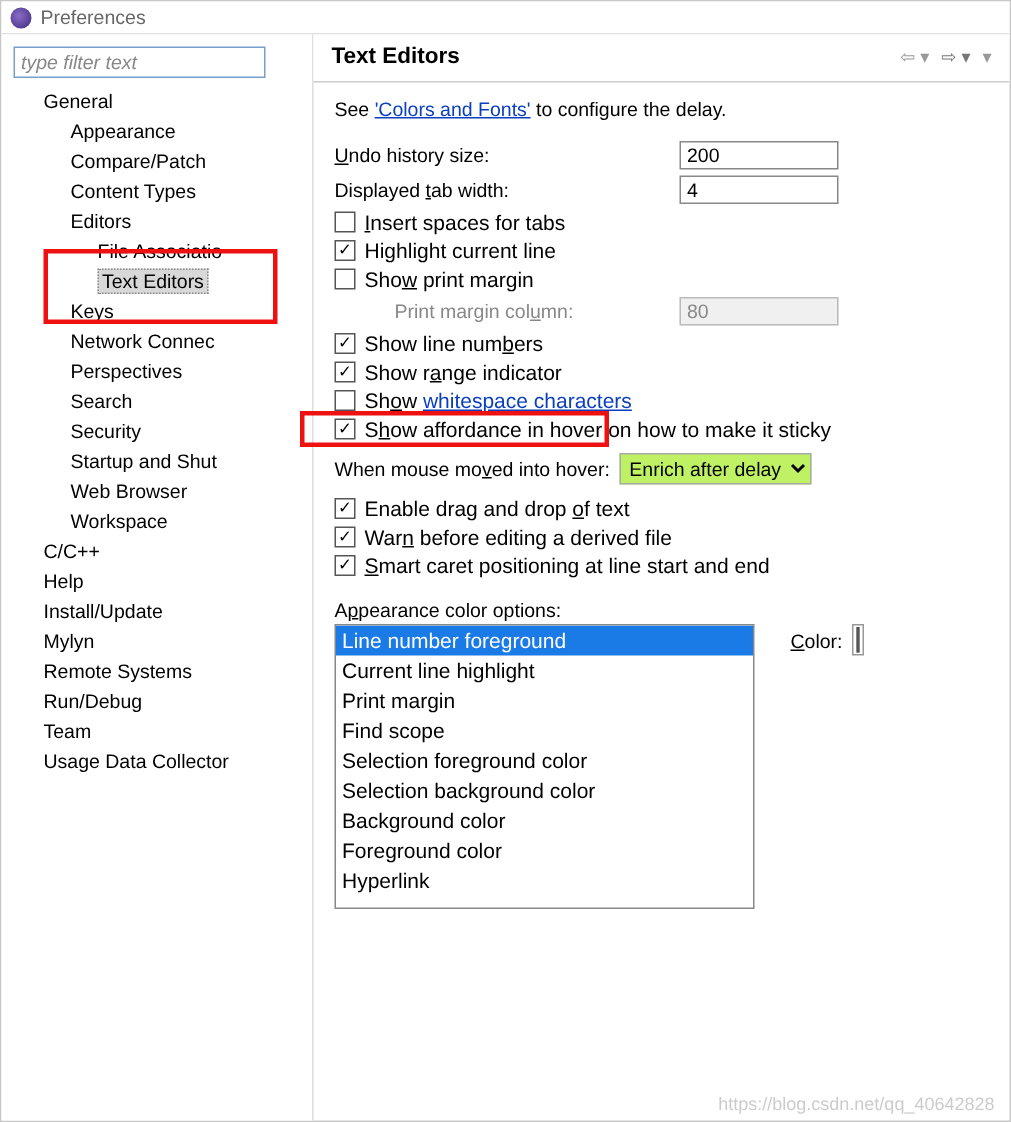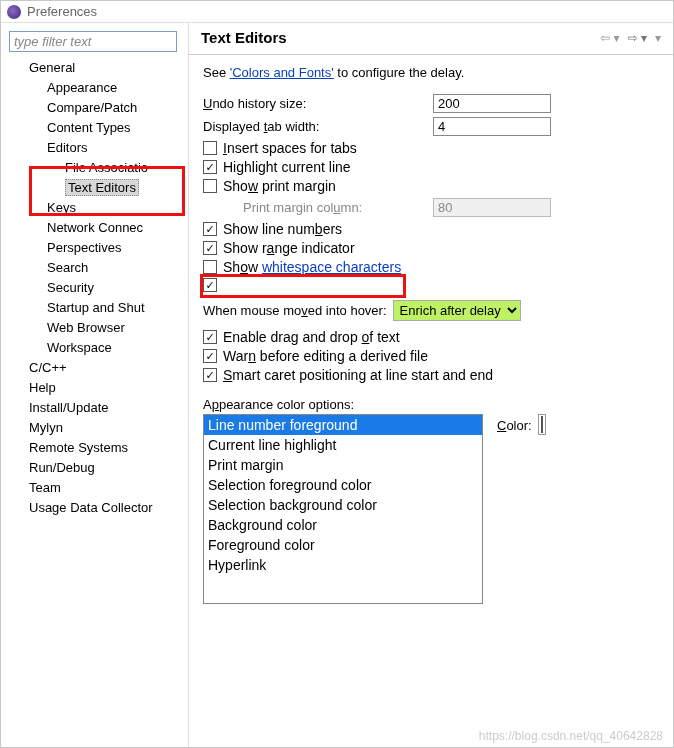--- a/index.html
+++ b/index.html
@@ -32,21 +32,21 @@
     background: radial-gradient(circle at 40% 40%, #8a6cc7, #3b2a7a);
     margin-right: 6px;
   }
   .titlebar .title { color:#666; }
   .body {
     display:flex;
     flex:1;
     min-height:0;
   }
   .sidebar {
-    width: 188px;
+    width: 208px;
     border-right: 1px solid #ddd;
     padding: 6px 4px;
     background:#fff;
   }
   .filter {
     width: 168px;
     margin: 2px 4px 6px 4px;
     border:1px solid #7a9ecb;
     padding:2px 4px;
     color:#888;
@@ -91,21 +91,21 @@
   .header .navbtn.active { color:#777; }
   .main {
     padding: 10px 14px;
     overflow:hidden;
   }
   .hint { margin-bottom:14px; }
   .link { color:#0a3fbf; text-decoration:underline; cursor:pointer; }
   .row { display:flex; align-items:center; margin:4px 0; }
   .row .lab { width: 230px; }
   .row input.txt {
-    width: 118px; border:1px solid #888; padding:1px 4px; font-size:13px;
+    width: 106px; border:1px solid #888; padding:1px 4px; font-size:13px;
   }
   .row input.txt[disabled] {
     background:#f0f0f0; color:#888; border-color:#bbb;
   }
   .indent { padding-left: 40px; color:#888; }
   .chk { display:flex; align-items:center; margin:3px 0; font-size:14px; }
   .chk .box {
     width:14px; height:14px; border:1px solid #555; margin-right:6px;
     display:inline-flex; align-items:center; justify-content:center;
     font-size:11px; line-height:11px; color:#000; background:#fff;
@@ -115,21 +115,21 @@
     position:absolute;
     left: 199px; top: 273px;
     width: 206px; height: 24px;
     border:3px solid #e11;
     pointer-events:none;
   }
   .selrow { display:flex; align-items:center; margin:8px 0; }
   .selrow .lab { margin-right:6px; }
   .selrow select { font-size:13px; padding:1px 2px; background:#bef264; border:1px solid #aaa; }
   .apptitle { margin-top:14px; margin-bottom:2px; }
-  .colorrow { display:flex; align-items:flex-start; gap:14px; }
+  .colorrow { display:flex; align-items:flex-start; gap:24px; }
   .listbox {
     width: 280px; height: 190px;
     border:1px solid #888; overflow:hidden;
     font-size:14px;
   }
   .listbox .opt { padding:0 4px; line-height:20px; }
   .listbox .opt.sel { background:#1a7ae6; color:#fff; }
   .colorlabel { margin-top:2px; }
   .swatch {
     width:54px; height:20px; border:1px solid #555;
@@ -228,20 +228,21 @@
         <div class="chk">
           <span class="box on"></span>
           <span>Show r<span class="under">a</span>nge indicator</span>
         </div>
         <div class="chk">
           <span class="box"></span>
           <span>Sh<span class="under">o</span>w <span class="link">whitespace characters</span></span>
         </div>
         <div class="chk">
           <span class="box on"></span>
+          <span>S<span class="under">h</span>ow affordance in hover on how to make it sticky</span>
         </div>
 
         <div class="selrow">
           <span class="lab">When mouse mo<span class="under">v</span>ed into hover:</span>
           <select>
             <option>Enrich after delay</option>
           </select>
         </div>
 
         <div class="chk">
@@ -256,20 +257,21 @@
           <span class="box on"></span>
           <span><span class="under">S</span>mart caret positioning at line start and end</span>
         </div>
 
         <div class="apptitle">A<span class="under">p</span>pearance color options:</div>
         <div class="colorrow">
           <div class="listbox" id="listbox">
               <div class="opt sel">Line number foreground</div>
               <div class="opt">Current line highlight</div>
               <div class="opt">Print margin</div>
+              <div class="opt">Find scope</div>
               <div class="opt">Selection foreground color</div>
               <div class="opt">Selection background color</div>
               <div class="opt">Background color</div>
               <div class="opt">Foreground color</div>
               <div class="opt">Hyperlink</div>
             </div>
           <div class="swatchwrap">
             <span class="colorlabel"><span class="under">C</span>olor:</span>
             <span class="swatchbtn"><span class="swatch"></span></span>
           </div>

